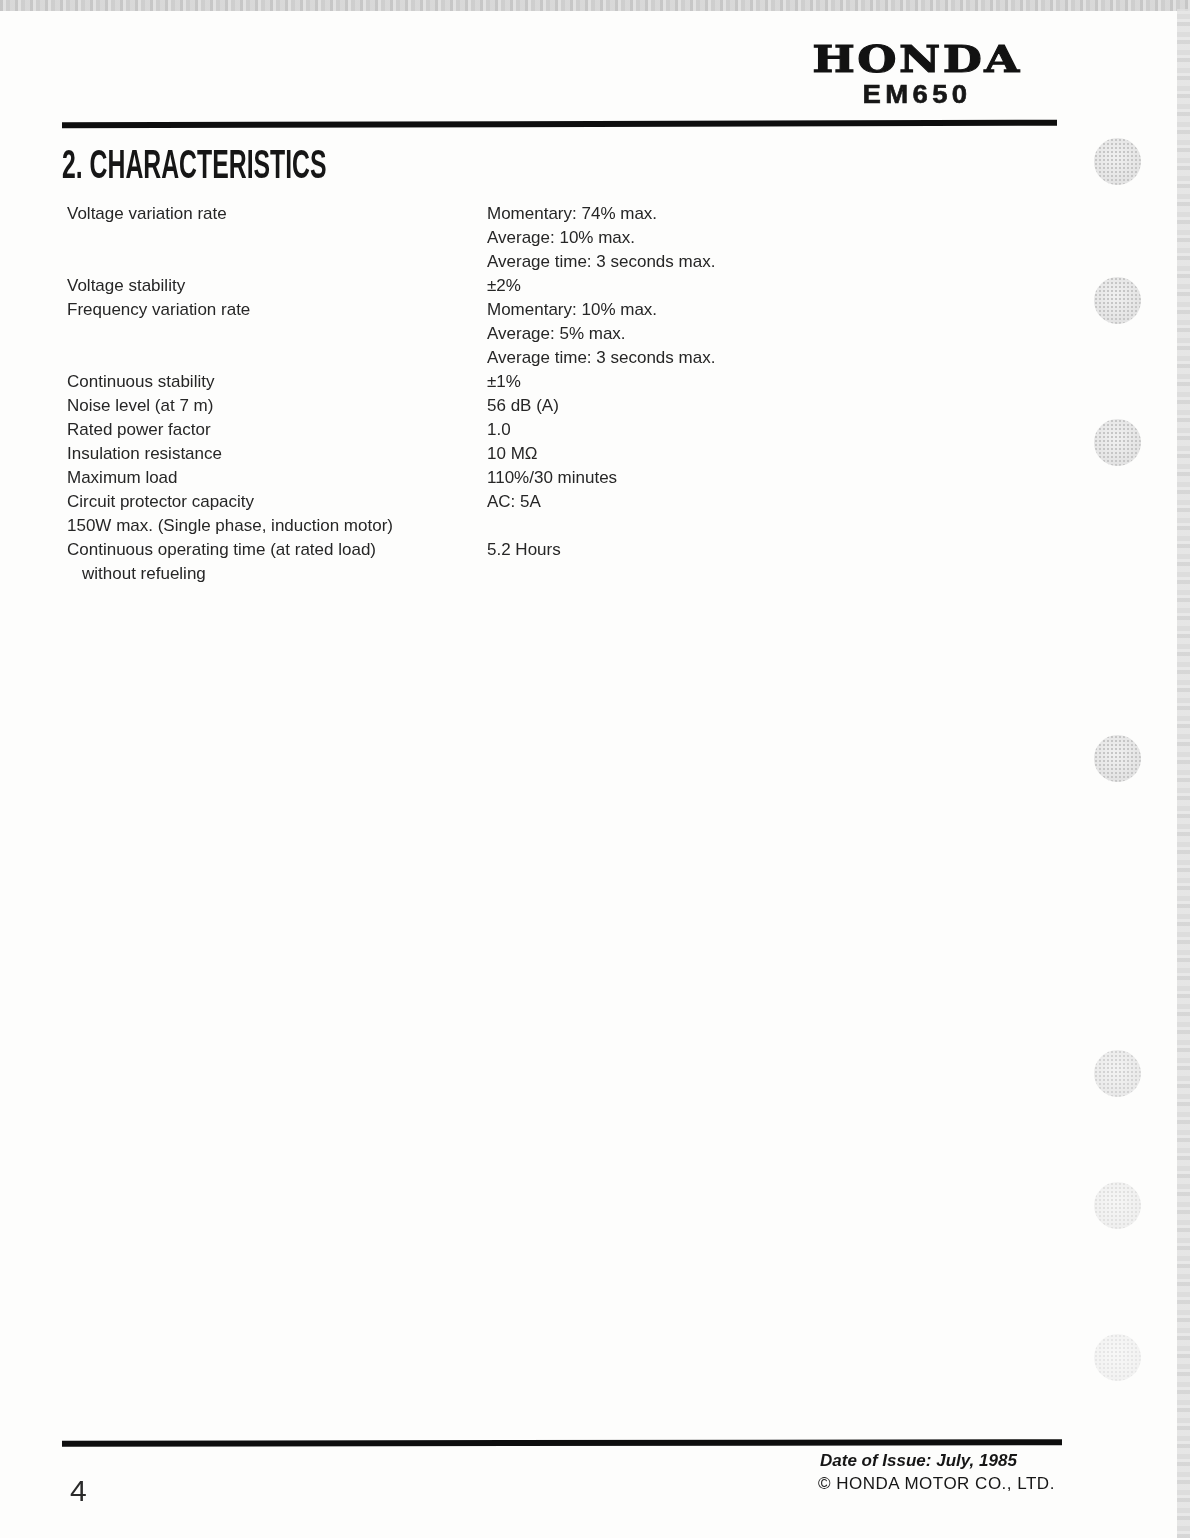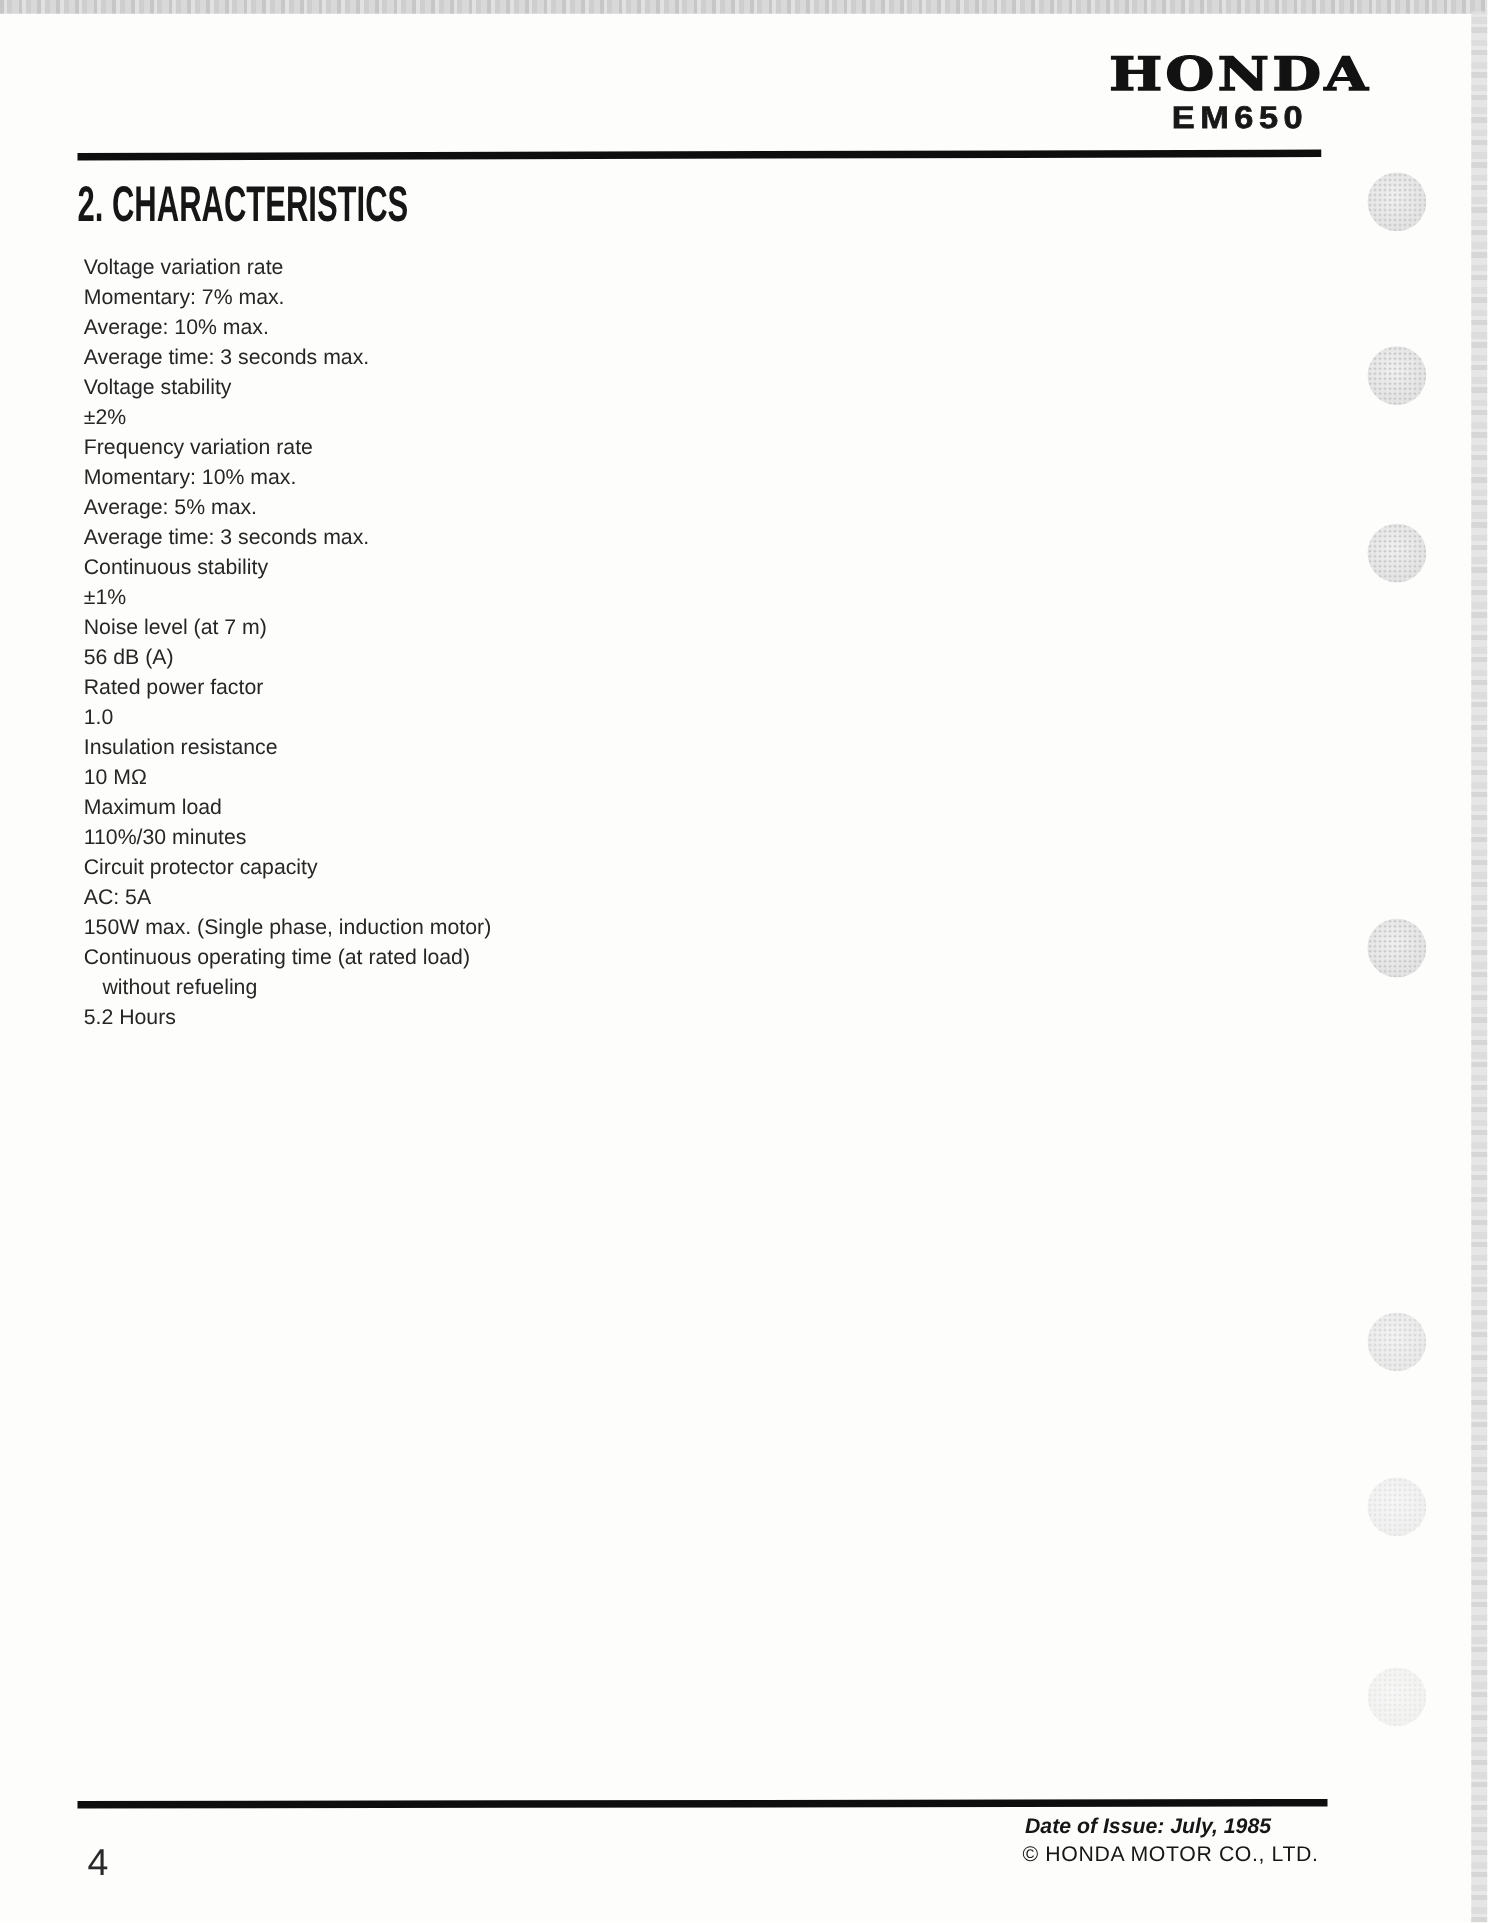--- a/index.html
+++ b/index.html
@@ -44,21 +44,21 @@
     border-radius: 50%;
     background-color: #e7e7e7;
     background-image:
       radial-gradient(#c6c6c6 0.9px, rgba(255,255,255,0) 1px),
       radial-gradient(circle at 45% 40%, #f0f0f0 0%, #e3e3e3 70%, #eeeeee 100%);
     background-size: 4px 4px, 100% 100%;
   }
   
   .logo-block {
     position: absolute;
-    left: 886px; top: 40px;
+    left: 811px; top: 40px;
     width: 212px;
     text-align: center;
   }
   .brand {
     font-family: "DejaVu Serif", serif;
     font-weight: 700;
     font-size: 37px;
     line-height: 38px;
     letter-spacing: 2px;
     color: #121212;
@@ -99,21 +99,21 @@
     transform: scaleX(0.62);
     transform-origin: 0 50%;
     white-space: nowrap;
   }
   
   .specs {
     position: absolute;
     left: 67px; top: 202px;
     width: 1000px;
   }
-  .spec-row { display: flex; flex-direction: column; }
+  .spec-row { display: flex; }
   .spec-label-col { width: 420px; flex: none; }
   .spec-value-col { flex: 1; }
   .spec-label-line, .spec-value-line {
     font-size: 17px;
     line-height: 24px;
     color: #262626;
     white-space: nowrap;
   }
   .spec-label-line.indent { padding-left: 15px; }
   
@@ -175,21 +175,21 @@
   <div class="header-rule"></div>
 
   <h1 class="section-title">2. CHARACTERISTICS</h1>
 
   <div class="specs" id="specs">
       <div class="spec-row">
         <div class="spec-label-col">
           <div class="spec-label-line">Voltage variation rate</div>
         </div>
         <div class="spec-value-col">
-          <div class="spec-value-line">Momentary: 7% max.</div>
+          <div class="spec-value-line">Momentary: 74% max.</div>
           <div class="spec-value-line">Average: 10% max.</div>
           <div class="spec-value-line">Average time: 3 seconds max.</div>
         </div>
       </div>
       <div class="spec-row">
         <div class="spec-label-col">
           <div class="spec-label-line">Voltage stability</div>
         </div>
         <div class="spec-value-col">
           <div class="spec-value-line">±2%</div>

